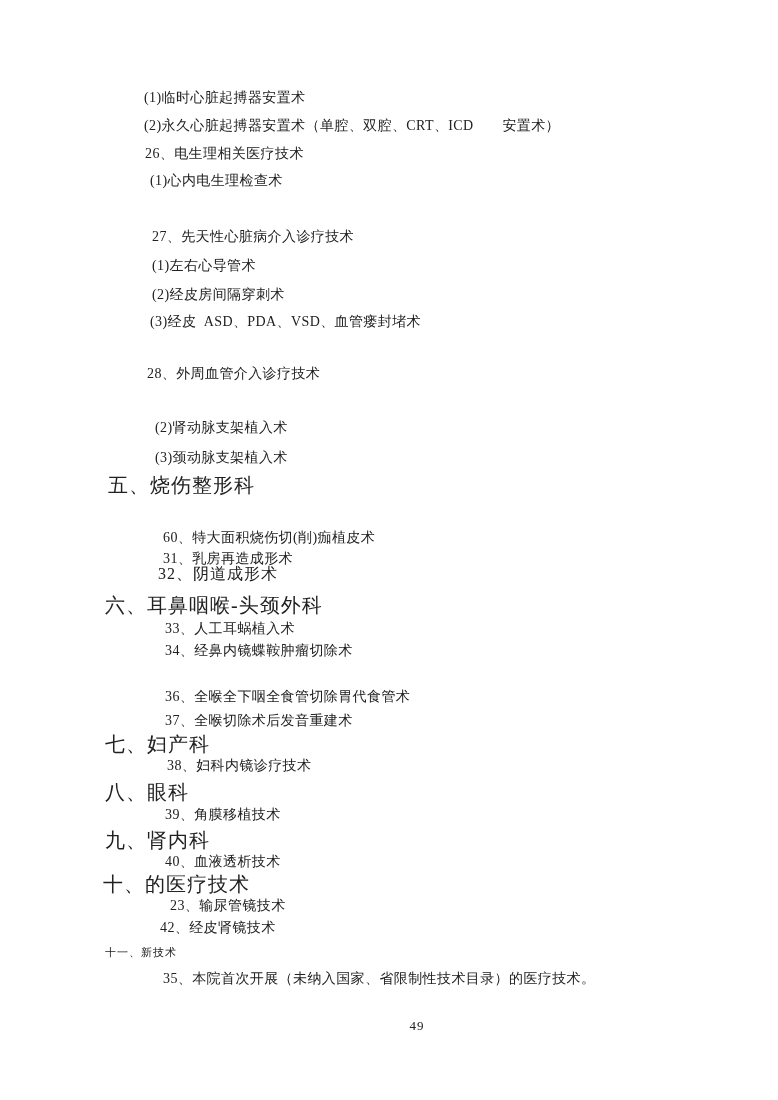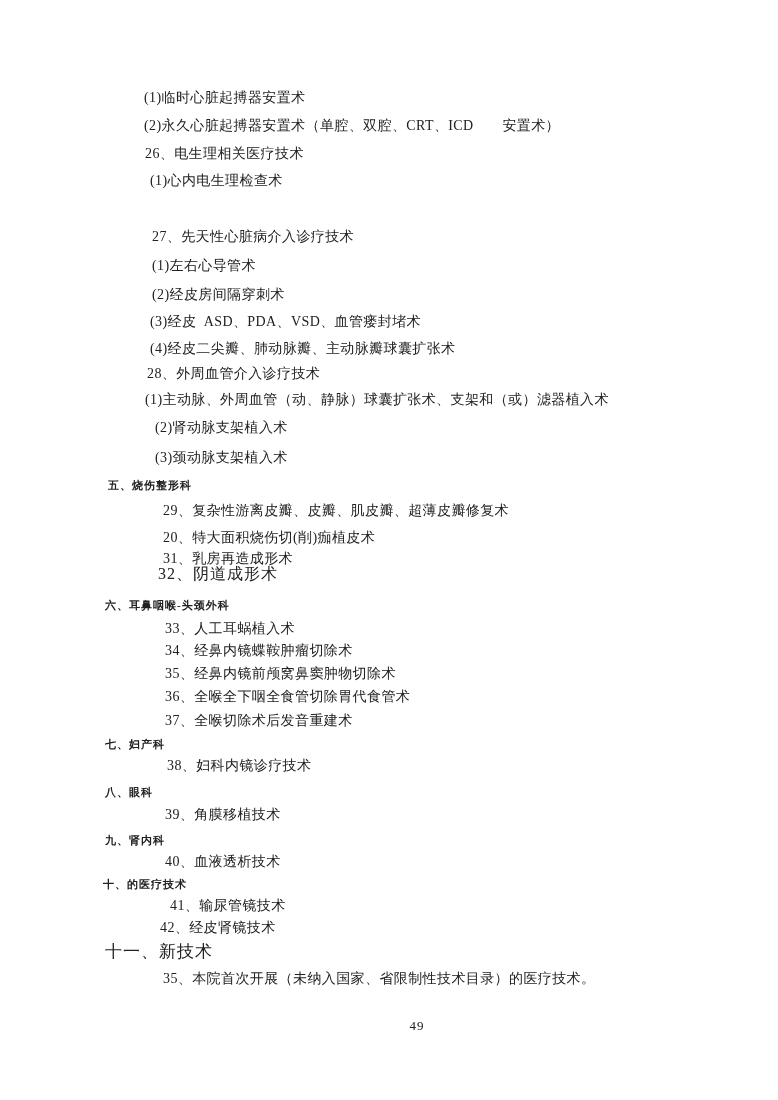--- a/index.html
+++ b/index.html
@@ -18,30 +18,29 @@
   }
   .ln {
     position: absolute;
     white-space: pre;
     font-size: 14px;
     line-height: 16px;
     letter-spacing: 0.4px;
     text-align: right;
   }
   .sec {
-    font-size: 11px;
+    font-size: 20px;
     letter-spacing: 1px;
-    font-weight: bold;
   }
   .big {
     font-size: 16px;
     letter-spacing: 1px;
   }
   .mid {
-    font-size: 17px;
+    font-size: 11px;
     letter-spacing: 1px;
   }
   .pagenum {
     left: 0;
     width: 778px;
     text-align: center;
     font-size: 13px;
     letter-spacing: 1px;
     padding-left: 28px;
   }
@@ -51,41 +50,37 @@
 
 <div id="page">
   <div class="ln" style="top:90px;left:144px">(1)临时心脏起搏器安置术</div>
   <div class="ln" style="top:118px;left:144px">(2)永久心脏起搏器安置术（单腔、双腔、CRT、ICD　　安置术）</div>
   <div class="ln" style="top:146px;left:145px">26、电生理相关医疗技术</div>
   <div class="ln" style="top:173px;left:150px">(1)心内电生理检查术</div>
   <div class="ln" style="top:229px;left:152px">27、先天性心脏病介入诊疗技术</div>
   <div class="ln" style="top:258px;left:152px">(1)左右心导管术</div>
   <div class="ln" style="top:287px;left:152px">(2)经皮房间隔穿刺术</div>
   <div class="ln" style="top:314px;left:150px">(3)经皮 ASD、PDA、VSD、血管瘘封堵术</div>
-  <div class="ln" style="top:341px;left:150px">(4)经皮二尖瓣、肺动脉瓣、主动脉瓣球囊扩张术</div>
   <div class="ln" style="top:366px;left:147px">28、外周血管介入诊疗技术</div>
-  <div class="ln" style="top:392px;left:145px">(1)主动脉、外周血管（动、静脉）球囊扩张术、支架和（或）滤器植入术</div>
   <div class="ln" style="top:420px;left:155px">(2)肾动脉支架植入术</div>
   <div class="ln" style="top:450px;left:155px">(3)颈动脉支架植入术</div>
   <div class="ln sec" style="top:477px;left:108px">五、烧伤整形科</div>
-  <div class="ln" style="top:503px;left:163px">29、复杂性游离皮瓣、皮瓣、肌皮瓣、超薄皮瓣修复术</div>
-  <div class="ln" style="top:530px;left:163px">20、特大面积烧伤切(削)痂植皮术</div>
+  <div class="ln" style="top:530px;left:163px">60、特大面积烧伤切(削)痂植皮术</div>
   <div class="ln" style="top:551px;left:163px">31、乳房再造成形术</div>
   <div class="ln big" style="top:566px;left:158px">32、阴道成形术</div>
   <div class="ln sec" style="top:597px;left:105px">六、耳鼻咽喉-头颈外科</div>
   <div class="ln" style="top:621px;left:165px">33、人工耳蜗植入术</div>
   <div class="ln" style="top:643px;left:165px">34、经鼻内镜蝶鞍肿瘤切除术</div>
-  <div class="ln" style="top:666px;left:165px">35、经鼻内镜前颅窝鼻窦肿物切除术</div>
   <div class="ln" style="top:689px;left:165px">36、全喉全下咽全食管切除胃代食管术</div>
   <div class="ln" style="top:713px;left:165px">37、全喉切除术后发音重建术</div>
   <div class="ln sec" style="top:736px;left:105px">七、妇产科</div>
   <div class="ln" style="top:758px;left:167px">38、妇科内镜诊疗技术</div>
   <div class="ln sec" style="top:784px;left:105px">八、眼科</div>
   <div class="ln" style="top:807px;left:165px">39、角膜移植技术</div>
   <div class="ln sec" style="top:832px;left:105px">九、肾内科</div>
   <div class="ln" style="top:854px;left:165px">40、血液透析技术</div>
   <div class="ln sec" style="top:876px;left:103px">十、的医疗技术</div>
-  <div class="ln" style="top:898px;left:170px">41、输尿管镜技术</div>
+  <div class="ln" style="top:898px;left:170px">23、输尿管镜技术</div>
   <div class="ln" style="top:920px;left:160px">42、经皮肾镜技术</div>
   <div class="ln mid" style="top:944px;left:105px">十一、新技术</div>
   <div class="ln" style="top:971px;left:163px">35、本院首次开展（未纳入国家、省限制性技术目录）的医疗技术。</div>
   <div class="ln pagenum" style="top:1018px">49</div>
 </div>
 
 </body></html>

